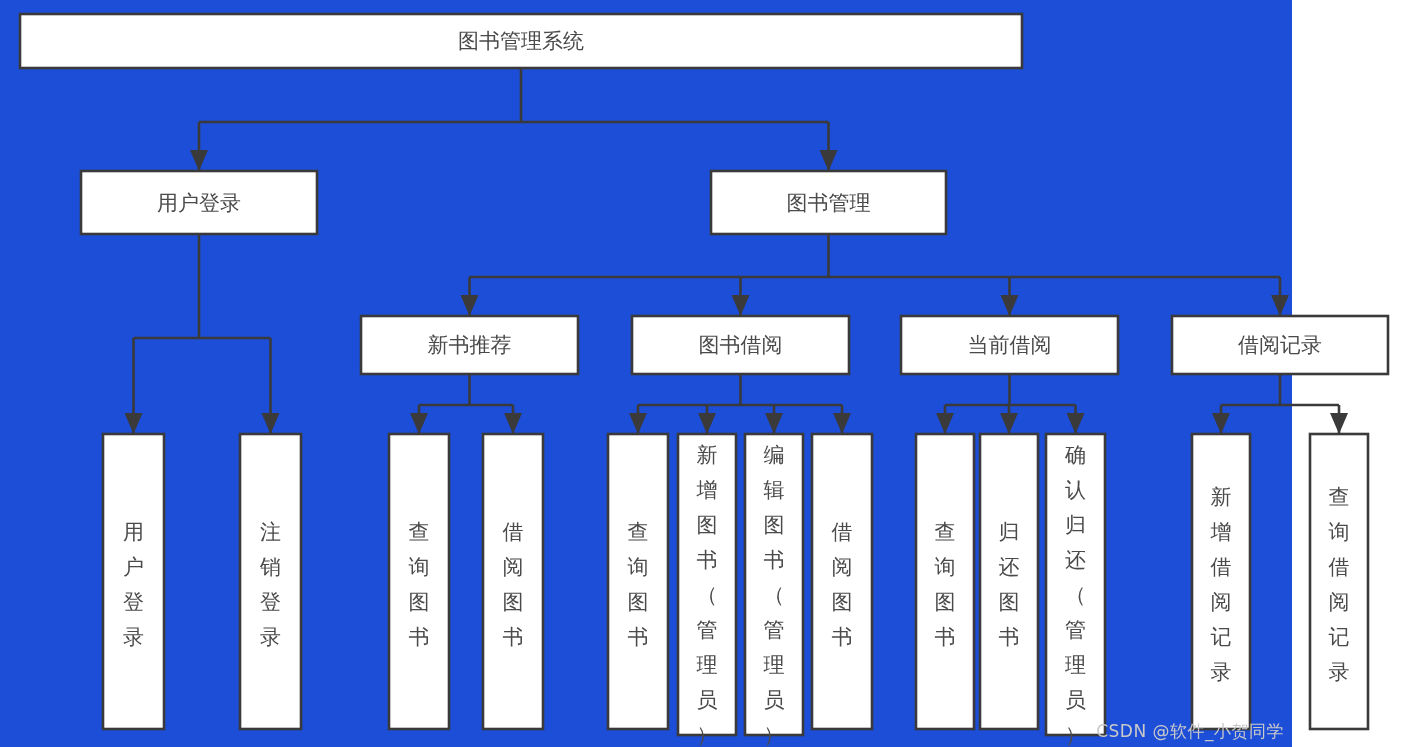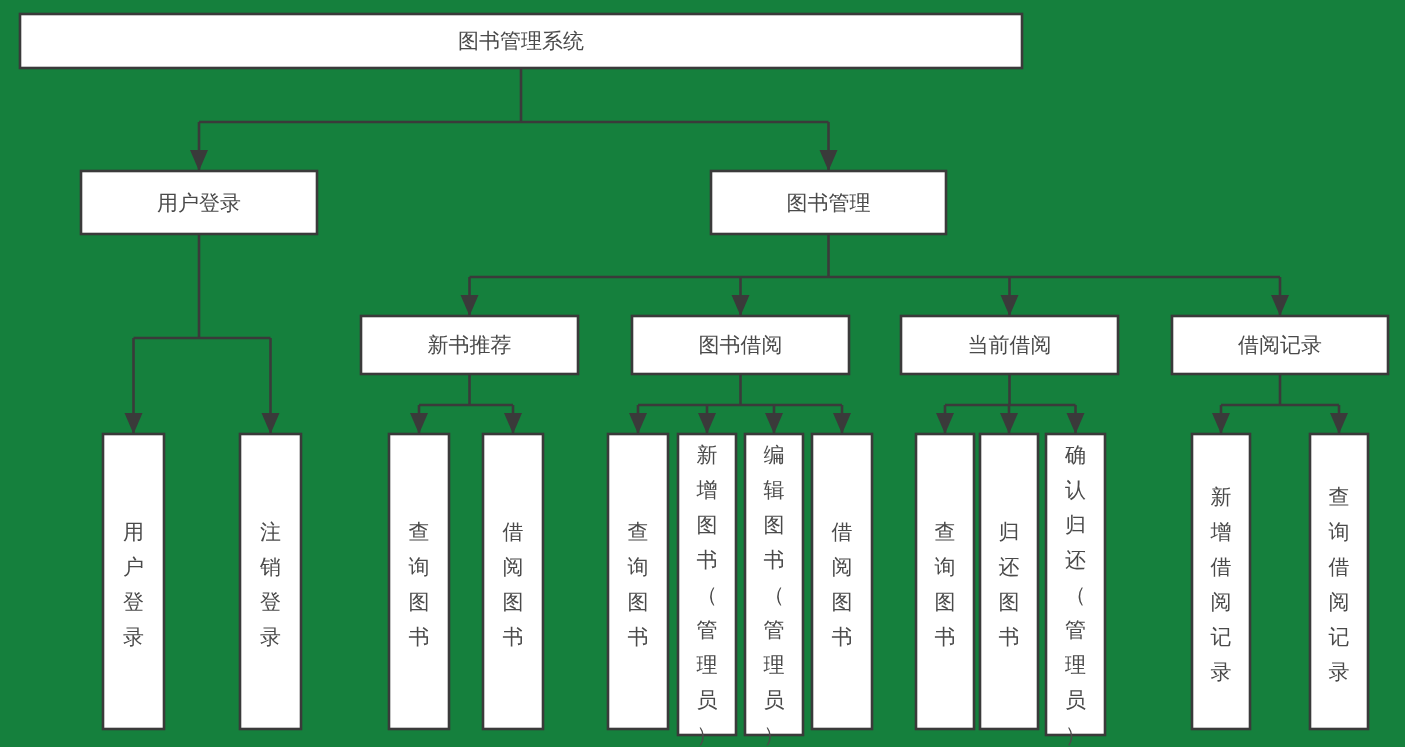--- a/index.html
+++ b/index.html
@@ -8,23 +8,23 @@
     background: #ffffff;
   }
   body {
     width: 1405px;
     height: 747px;
     font-family: "DejaVu Sans", "Liberation Sans", sans-serif;
     overflow: hidden;
   }
   #diagram-root {
     position: relative;
-    width: 1405px;
+    width: 1292px;
     height: 747px;
-    background: #15803d;
+    background: #1d4ed8;
   }
   svg.tree {
     position: absolute;
     left: 0;
     top: 0;
     width: 1405px;
     height: 747px;
     display: block;
   }
   .node-box {
@@ -203,14 +203,15 @@
           <rect x="1192" y="434" width="58" height="295" class="node-box"></rect>
           <text x="1221" y="503.8" class="node-label-v"><tspan x="1221" dy="0">新</tspan><tspan x="1221" dy="35">增</tspan><tspan x="1221" dy="35">借</tspan><tspan x="1221" dy="35">阅</tspan><tspan x="1221" dy="35">记</tspan><tspan x="1221" dy="35">录</tspan></text>
         </g>
         <g>
           <rect x="1310" y="434" width="58" height="295" class="node-box"></rect>
           <text x="1339" y="503.8" class="node-label-v"><tspan x="1339" dy="0">查</tspan><tspan x="1339" dy="35">询</tspan><tspan x="1339" dy="35">借</tspan><tspan x="1339" dy="35">阅</tspan><tspan x="1339" dy="35">记</tspan><tspan x="1339" dy="35">录</tspan></text>
         </g>
       </g>
   </svg>
 
+  <div class="watermark">CSDN @软件_小贺同学</div>
 
 </div>
 
 </body></html>

